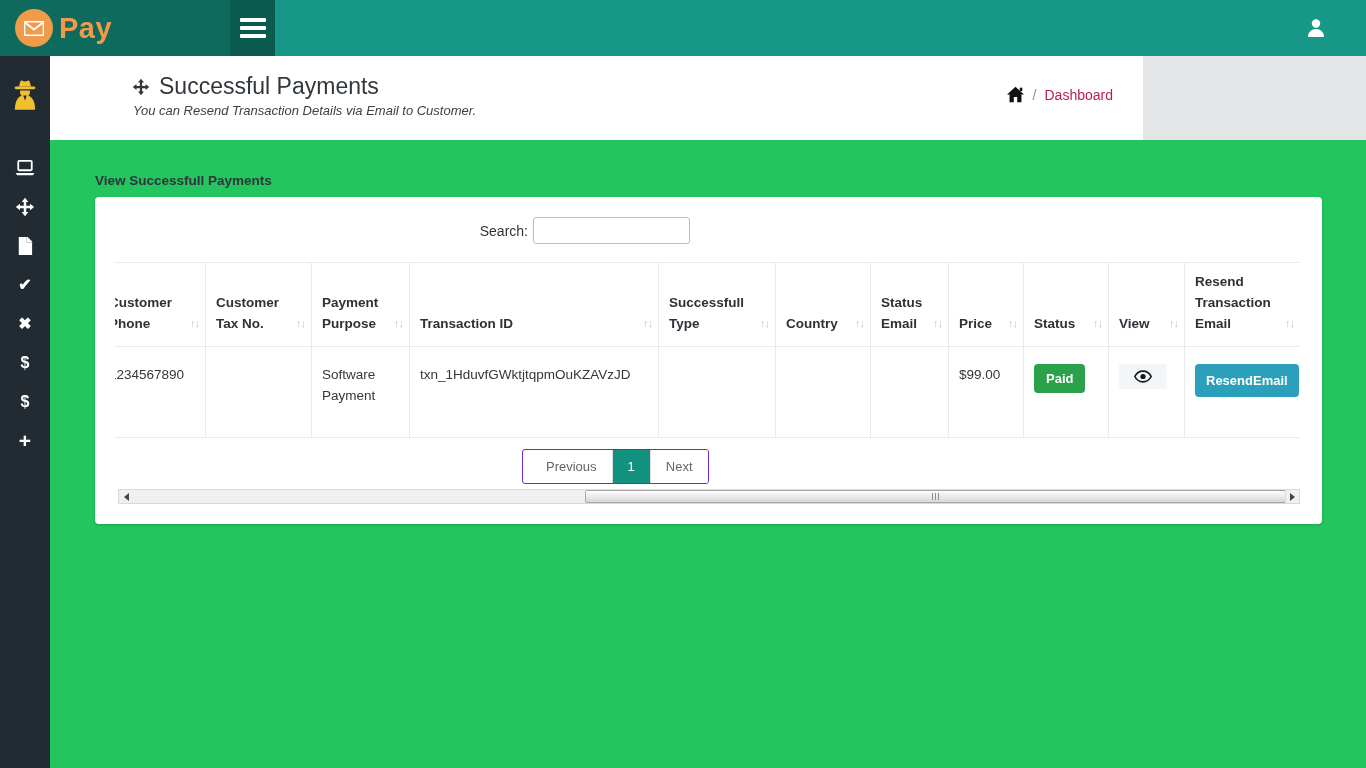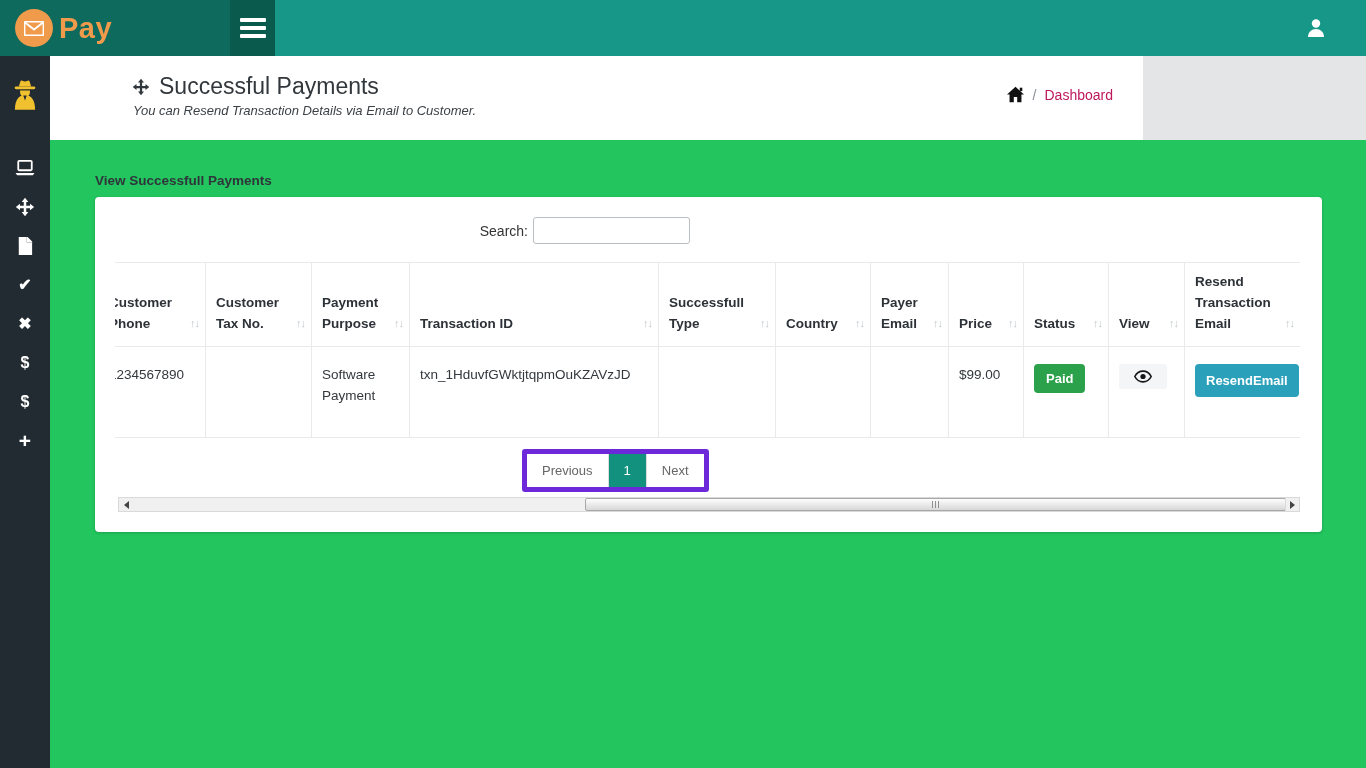--- a/index.html
+++ b/index.html
@@ -59,21 +59,21 @@
 
   .btn-paid { background:#2aa14a; color:#fff; border:none; border-radius:4px;
     font-size:13px; font-weight:bold; padding:7px 12px; cursor:pointer;
     font-family:"Liberation Sans", sans-serif; }
   .btn-view { background:#f3f5f7; border:none; border-radius:3px; padding:6px 15px; cursor:pointer; }
   .btn-resend { background:#2aa0bb; color:#fff; border:none; border-radius:4px;
     font-size:13px; font-weight:bold; padding:9px 11px; cursor:pointer;
     font-family:"Liberation Sans", sans-serif; }
 
   .pagination { display:inline-flex; margin:11px 0 0 407px; border-radius:3px; overflow:hidden;
-    border:5px solid #6d28d9; }
+    border:1px solid #6d28d9;padding-left:8px; }
   .page-btn { background:#fff; color:#666; font-size:13px; padding:9px 15px; border:none;
     border-right:1px solid #ddd; cursor:pointer; font-family:"Liberation Sans", sans-serif; }
   .page-btn:last-child { border-right:none; }
   .page-btn.active { background:#13917f; color:#fff; }
 
   
   .hscrollbar { position:relative; margin-top:5px; margin-left:3px; width:1182px; height:15px;
     background:#f0f0f1; border:1px solid #d9d9d9; }
   .scroll-arrow { position:absolute; top:0; width:14px; height:13px; background:#f0f0f1;
     display:flex; align-items:center; justify-content:center; cursor:pointer; }
@@ -232,21 +232,21 @@
             <th>
               <span>Transaction ID</span>
               <span class="sort">↑↓</span></th>
             <th>
               <span>Successfull Type</span>
               <span class="sort">↑↓</span></th>
             <th>
               <span>Country</span>
               <span class="sort">↑↓</span></th>
             <th>
-              <span>Payer Email</span>
+              <span>Status Email</span>
               <span class="sort">↑↓</span></th>
             <th>
               <span>Price</span>
               <span class="sort">↑↓</span></th>
             <th>
               <span>Status</span>
               <span class="sort">↑↓</span></th>
             <th>
               <span>View</span>
               <span class="sort">↑↓</span></th>

